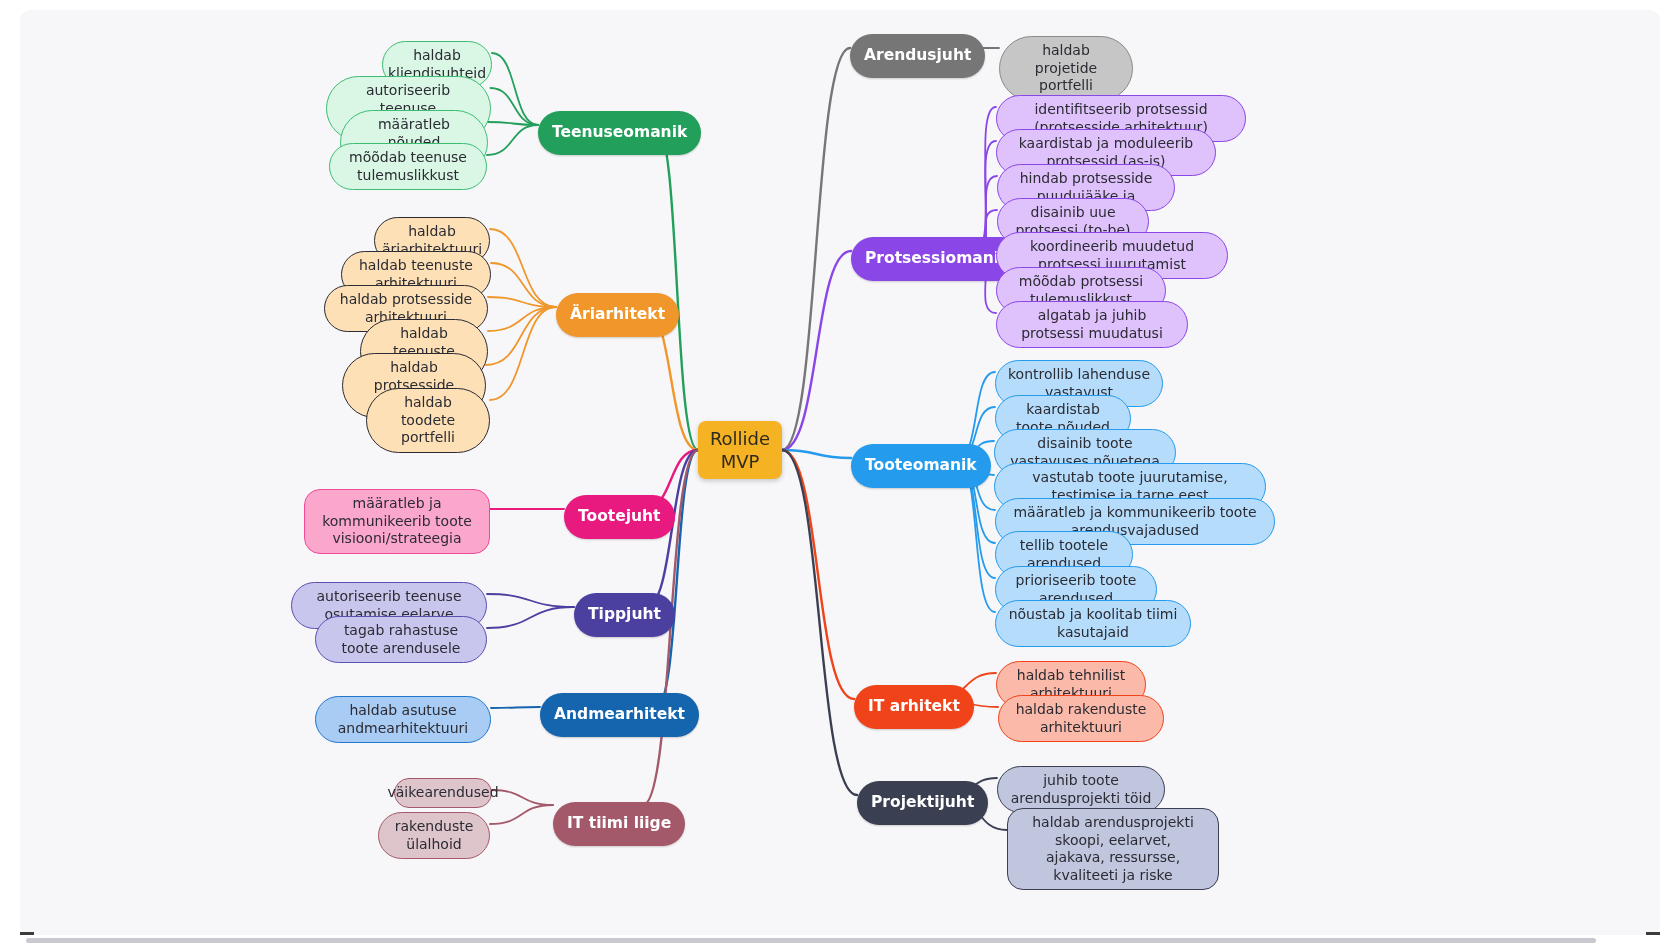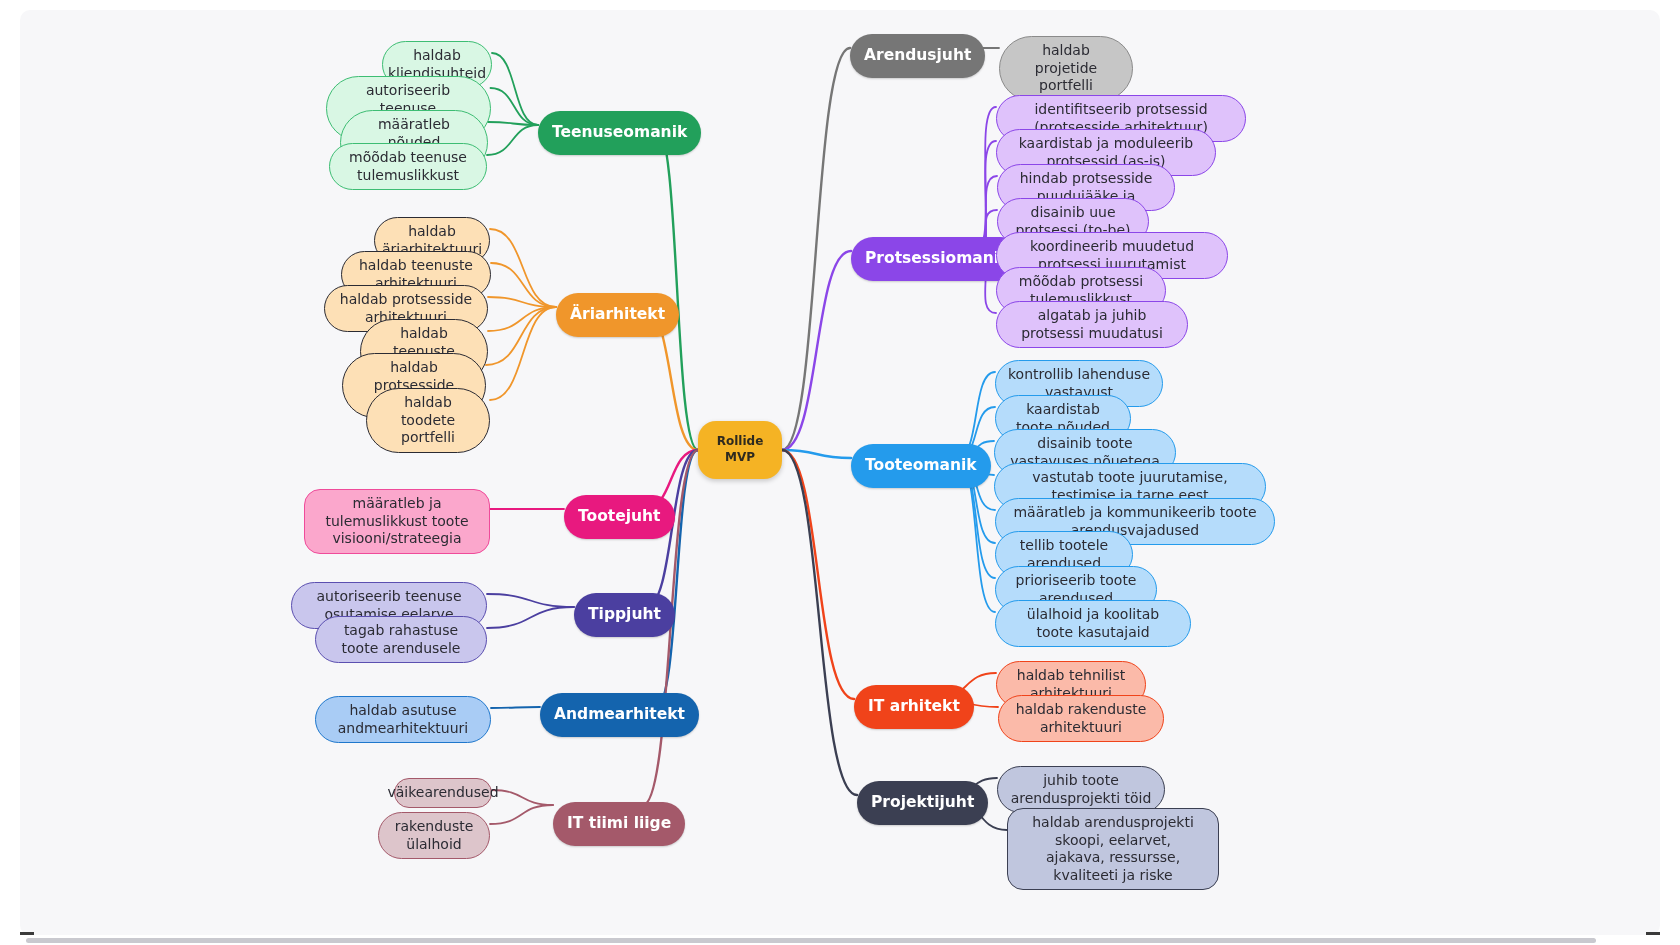--- a/index.html
+++ b/index.html
@@ -6,21 +6,21 @@
   body{font-family:"DejaVu Sans","Liberation Sans",sans-serif;}
   #stage{position:relative;width:1680px;height:945px;background:#ffffff;overflow:hidden;}
   #canvas{position:absolute;left:20px;top:10px;width:1640px;height:925px;background:#f7f7f9;border-radius:10px;}
   #edges{position:absolute;left:0;top:0;width:1640px;height:925px;pointer-events:none;}
   .node{position:absolute;box-sizing:border-box;display:flex;align-items:center;justify-content:center;
         text-align:center;border-radius:999px;border-width:1.6px;border-style:solid;white-space:pre-line;line-height:1.25;}
   .leaf{font-size:14px;padding:5px 11px;font-weight:400;}
   .leaf.multiline{border-radius:16px;}
   .branch{font-size:15.5px;font-weight:700;color:#ffffff;padding:22px 14px;border-radius:999px;border:none;
           box-shadow:0 1px 2px rgba(0,0,0,.18);}
-  .root{font-size:12px;font-weight:700;color:#2e2a1f;border-radius:18px;border:none;
+  .root{font-size:18px;font-weight:400;color:#2e2a1f;border-radius:8px;border:none;
         box-shadow:0 2px 5px rgba(0,0,0,.2);line-height:1.3;}
   .scrollbar-h{position:absolute;left:0;bottom:0;width:1680px;height:12px;background:transparent;}
   .scrollbar-h .thumb{position:absolute;left:26px;bottom:2px;height:5px;width:1570px;background:#c9c9cf;border-radius:3px;}
   .corner-l{position:absolute;left:20px;bottom:10px;width:14px;height:3px;background:#3b3b3b;}
   .corner-r{position:absolute;right:20px;bottom:10px;width:14px;height:3px;background:#3b3b3b;}
 </style>
 </head>
 <body>
 
 <div id="stage">
@@ -81,21 +81,21 @@
         <div class="node leaf" style="background: rgb(217, 247, 228); border-color: rgb(61, 189, 115); color: rgb(43, 43, 51); left: 320px; top: 100px; width: 148px; min-height: 24px;">määratleb nõuded teenusele</div>
         <div class="node leaf" style="background: rgb(217, 247, 228); border-color: rgb(61, 189, 115); color: rgb(43, 43, 51); left: 309px; top: 133px; width: 158px; min-height: 24px;">mõõdab teenuse tulemuslikkust</div>
         <div class="node branch" style="background: rgb(240, 150, 43); left: 536px; top: 283px; width: auto; min-height: 28px; height: 28px; min-width: 88px;">Äriarhitekt</div>
         <div class="node leaf" style="background: rgb(253, 224, 182); color: rgb(43, 43, 51); left: 354px; top: 207px; width: 116px; min-height: 24px;">haldab äriarhitektuuri</div>
         <div class="node leaf" style="background: rgb(253, 224, 182); color: rgb(43, 43, 51); left: 321px; top: 241px; width: 150px; min-height: 24px;">haldab teenuste arhitektuuri</div>
         <div class="node leaf" style="background: rgb(253, 224, 182); color: rgb(43, 43, 51); left: 304px; top: 275px; width: 164px; min-height: 24px;">haldab protsesside arhitektuuri</div>
         <div class="node leaf" style="background: rgb(253, 224, 182); color: rgb(43, 43, 51); left: 340px; top: 309px; width: 128px; min-height: 24px;">haldab teenuste portfelli</div>
         <div class="node leaf" style="background: rgb(253, 224, 182); color: rgb(43, 43, 51); left: 322px; top: 343px; width: 144px; min-height: 24px;">haldab protsesside portfelli</div>
         <div class="node leaf" style="background: rgb(253, 224, 182); color: rgb(43, 43, 51); left: 346px; top: 378px; width: 124px; min-height: 24px;">haldab toodete portfelli</div>
         <div class="node branch" style="background: rgb(232, 25, 127); left: 544px; top: 485px; width: auto; min-height: 28px; height: 28px; min-width: 80px;">Tootejuht</div>
-        <div class="node leaf multiline" style="background: rgb(251, 167, 204); border-color: rgb(239, 75, 154); color: rgb(43, 43, 51); left: 284px; top: 479px; width: 186px; min-height: 40px;">määratleb ja tulemuslikkust toote
+        <div class="node leaf multiline" style="background: rgb(251, 167, 204); border-color: rgb(239, 75, 154); color: rgb(43, 43, 51); left: 284px; top: 479px; width: 186px; min-height: 40px;">määratleb ja kommunikeerib toote
 visiooni/strateegia</div>
         <div class="node branch" style="background: rgb(75, 63, 160); left: 554px; top: 583px; width: auto; min-height: 28px; height: 28px; min-width: 72px;">Tippjuht</div>
         <div class="node leaf" style="background: rgb(201, 198, 237); border-color: rgb(91, 79, 176); color: rgb(43, 43, 51); left: 271px; top: 572px; width: 196px; min-height: 24px;">autoriseerib teenuse osutamise eelarve</div>
         <div class="node leaf" style="background: rgb(201, 198, 237); border-color: rgb(91, 79, 176); color: rgb(43, 43, 51); left: 295px; top: 606px; width: 172px; min-height: 24px;">tagab rahastuse toote arendusele</div>
         <div class="node branch" style="background: rgb(20, 100, 174); left: 520px; top: 683px; width: auto; min-height: 28px; height: 28px; min-width: 116px;">Andmearhitekt</div>
         <div class="node leaf" style="background: rgb(169, 204, 245); border-color: rgb(31, 119, 204); color: rgb(43, 43, 51); left: 295px; top: 686px; width: 176px; min-height: 24px;">haldab asutuse andmearhitektuuri</div>
         <div class="node branch" style="background: rgb(164, 89, 106); left: 533px; top: 781px; width: auto; min-height: 28px; height: 28px; min-width: 90px; margin-top: 11px;">IT tiimi liige</div>
         <div class="node leaf" style="background: rgb(221, 197, 203); border-color: rgb(164, 89, 106); color: rgb(43, 43, 51); left: 374px; top: 768px; width: 98px; min-height: 24px;">väikearendused</div>
         <div class="node leaf" style="background: rgb(221, 197, 203); border-color: rgb(164, 89, 106); color: rgb(43, 43, 51); left: 358px; top: 802px; width: 112px; min-height: 24px;">rakenduste ülalhoid</div>
         <div class="node branch" style="background: rgb(118, 118, 118); left: 830px; top: 24px; width: auto; min-height: 28px; height: 28px; min-width: 100px;">Arendusjuht</div>
@@ -109,21 +109,21 @@
         <div class="node leaf" style="background: rgb(223, 194, 251); border-color: rgb(139, 70, 232); color: rgb(43, 43, 51); left: 976px; top: 257px; width: 170px; min-height: 24px;">mõõdab protsessi tulemuslikkust</div>
         <div class="node leaf" style="background: rgb(223, 194, 251); border-color: rgb(139, 70, 232); color: rgb(43, 43, 51); left: 976px; top: 291px; width: 192px; min-height: 24px;">algatab ja juhib protsessi muudatusi</div>
         <div class="node branch" style="background: rgb(36, 155, 236); left: 831px; top: 434px; width: auto; min-height: 28px; height: 28px; min-width: 106px;">Tooteomanik</div>
         <div class="node leaf" style="background: rgb(181, 220, 251); border-color: rgb(36, 155, 236); color: rgb(43, 43, 51); left: 975px; top: 350px; width: 168px; min-height: 24px;">kontrollib lahenduse vastavust</div>
         <div class="node leaf" style="background: rgb(181, 220, 251); border-color: rgb(36, 155, 236); color: rgb(43, 43, 51); left: 975px; top: 385px; width: 136px; min-height: 24px;">kaardistab toote nõuded</div>
         <div class="node leaf" style="background: rgb(181, 220, 251); border-color: rgb(36, 155, 236); color: rgb(43, 43, 51); left: 974px; top: 419px; width: 182px; min-height: 24px;">disainib toote vastavuses nõuetega</div>
         <div class="node leaf" style="background: rgb(181, 220, 251); border-color: rgb(36, 155, 236); color: rgb(43, 43, 51); left: 974px; top: 453px; width: 272px; min-height: 24px;">vastutab toote juurutamise, testimise ja tarne eest</div>
         <div class="node leaf" style="background: rgb(181, 220, 251); border-color: rgb(36, 155, 236); color: rgb(43, 43, 51); left: 975px; top: 488px; width: 280px; min-height: 24px;">määratleb ja kommunikeerib toote arendusvajadused</div>
         <div class="node leaf" style="background: rgb(181, 220, 251); border-color: rgb(36, 155, 236); color: rgb(43, 43, 51); left: 975px; top: 521px; width: 138px; min-height: 24px;">tellib tootele arendused</div>
         <div class="node leaf" style="background: rgb(181, 220, 251); border-color: rgb(36, 155, 236); color: rgb(43, 43, 51); left: 975px; top: 556px; width: 162px; min-height: 24px;">prioriseerib toote arendused</div>
-        <div class="node leaf" style="background: rgb(181, 220, 251); border-color: rgb(36, 155, 236); color: rgb(43, 43, 51); left: 975px; top: 590px; width: 196px; min-height: 24px;">ülalhoid ja koolitab toote kasutajaid</div>
+        <div class="node leaf" style="background: rgb(181, 220, 251); border-color: rgb(36, 155, 236); color: rgb(43, 43, 51); left: 975px; top: 590px; width: 196px; min-height: 24px;">nõustab ja koolitab tiimi kasutajaid</div>
         <div class="node branch" style="background: rgb(240, 67, 26); left: 834px; top: 675px; width: auto; min-height: 28px; height: 28px; min-width: 82px;">IT arhitekt</div>
         <div class="node leaf" style="background: rgb(251, 186, 169); border-color: rgb(240, 67, 26); color: rgb(43, 43, 51); left: 976px; top: 651px; width: 150px; min-height: 24px;">haldab tehnilist arhitektuuri</div>
         <div class="node leaf" style="background: rgb(251, 186, 169); border-color: rgb(240, 67, 26); color: rgb(43, 43, 51); left: 978px; top: 685px; width: 166px; min-height: 24px;">haldab rakenduste arhitektuuri</div>
         <div class="node branch" style="background: rgb(59, 63, 82); left: 837px; top: 771px; width: auto; min-height: 28px; height: 28px; min-width: 92px;">Projektijuht</div>
         <div class="node leaf" style="background: rgb(192, 198, 222); border-color: rgb(59, 63, 82); color: rgb(43, 43, 51); left: 977px; top: 756px; width: 168px; min-height: 24px;">juhib toote arendusprojekti töid</div>
         <div class="node leaf multiline" style="background: rgb(192, 198, 222); border-color: rgb(59, 63, 82); color: rgb(43, 43, 51); left: 987px; top: 798px; width: 212px; min-height: 44px;">haldab arendusprojekti skoopi, eelarvet,
 ajakava, ressursse, kvaliteeti ja riske</div>
         <div class="node root" style="background: rgb(245, 179, 36); color: rgb(46, 42, 31); left: 678px; top: 411px; width: 84px; min-height: 58px; height: 58px;">Rollide
 MVP</div>
       </div>

